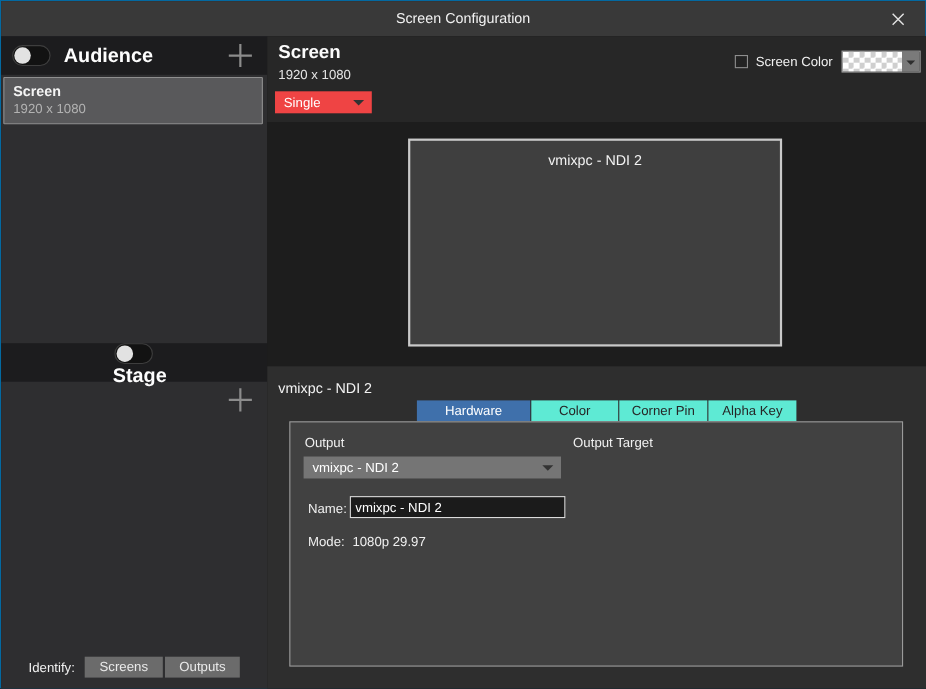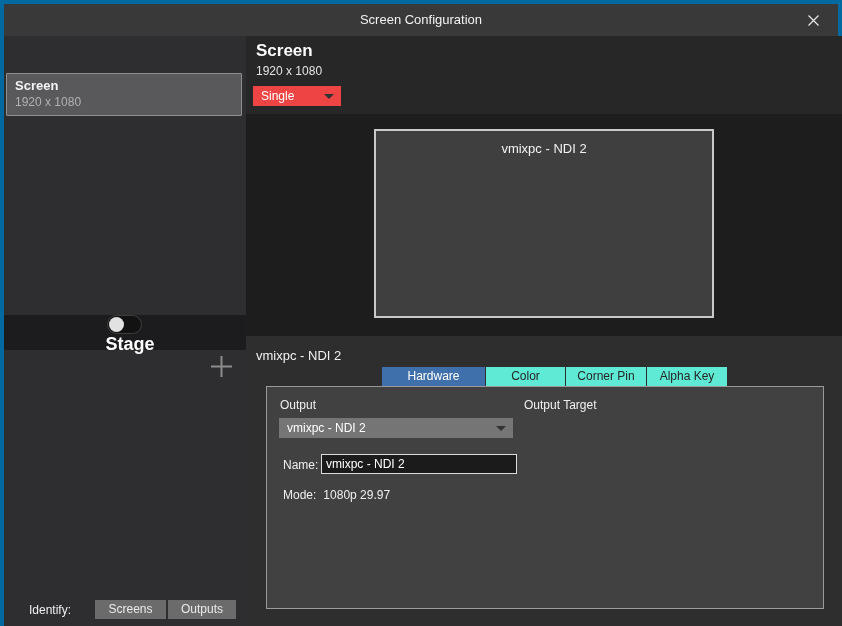--- a/index.html
+++ b/index.html
@@ -1,21 +1,21 @@
 <!DOCTYPE html>
 <html><head>
 <meta charset="utf-8">
 <style>
   * { margin:0; padding:0; box-sizing:border-box; }
   html,body { width:842px; height:626px; }
   body {
     font-family:"Liberation Sans","DejaVu Sans",sans-serif;
     background:#1d1d1d; color:#f0f0f0; overflow:hidden; position:relative;
   }
-  .window { position:absolute; inset:0; border:4px solid #0369a1; }
+  .window { position:absolute; inset:0; border:1px solid #0369a1; }
 
   
   .titlebar { position:absolute; left:0; top:0; width:100%; height:32px; background:#393939; }
   .titlebar .title {
     position:absolute; left:0; top:0; width:100%; height:32px; line-height:32px;
     text-align:center; font-size:13px; color:#f2f2f2;
   }
   .close-btn {
     position:absolute; right:8px; top:0; width:34px; height:32px;
     display:flex; align-items:center; justify-content:center; cursor:pointer;
@@ -41,21 +41,21 @@
   .plus-btn { margin-left:auto; width:26px; height:26px; display:flex; align-items:center; justify-content:center; cursor:pointer; }
 
   .screen-item {
     position:absolute; left:2px; top:37px; width:236px; height:43px;
     background:#59595b; border:1px solid #8f8f8f; border-radius:1px; padding:4px 8px; cursor:pointer;
   }
   .screen-item .si-title { font-size:13px; font-weight:bold; color:#f4f4f4; }
   .screen-item .si-sub { font-size:12px; color:#b2b2b2; margin-top:2px; }
 
   .identify { position:absolute; left:25px; bottom:11px; display:flex; align-items:center; }
-  .identify .id-label { font-size:12px; color:#f0f0f0; margin-right:24px; }
+  .identify .id-label { font-size:12px; color:#f0f0f0; margin-right:9px; }
   .id-btn {
     height:19px; line-height:19px; text-align:center; font-size:12px;
     background:#6b6b6b; color:#eaeaea; cursor:pointer;
   }
   .id-btn.screens { width:71px; margin-right:2px; }
   .id-btn.outputs { width:68px; }
 
   
   .main { position:absolute; left:242px; top:32px; width:600px; height:594px; background:#1d1d1d; }
   .main-header { position:absolute; left:0; top:0; width:600px; height:78px; background:#272727; }
@@ -132,20 +132,31 @@
     <div class="title">Screen Configuration</div>
     <div class="close-btn">
       <svg width="13" height="13" viewBox="0 0 13 13">
         <path d="M1.5 1.5 L11.5 11.5 M11.5 1.5 L1.5 11.5" stroke="#e3e3e3" stroke-width="1.3" fill="none"></path>
       </svg>
     </div>
   </div>
 
   <div class="sidebar">
 
+    <div class="sb-header audience">
+      <div class="toggle">
+          <div class="knob"></div>
+        </div>
+      <div class="sb-title">Audience</div>
+      <div class="plus-btn">
+        <svg width="23" height="23" viewBox="0 0 23 23">
+          <path d="M11.5 1 V22 M1 11.5 H22" stroke="#8c8c8c" stroke-width="2" fill="none"></path>
+        </svg>
+      </div>
+    </div>
 
     <div class="screen-item">
       <div class="si-title">Screen</div>
       <div class="si-sub">1920 x 1080</div>
     </div>
 
     <div class="sb-header stage">
       <div class="toggle">
           <div class="knob"></div>
         </div>
@@ -163,20 +174,28 @@
       <div class="id-btn outputs">Outputs</div>
     </div>
   </div>
 
   <div class="main">
 
     <div class="main-header">
       <div class="mh-title">Screen</div>
       <div class="mh-res">1920 x 1080</div>
 
+      <div class="screen-color-wrap">
+        <div class="checkbox"></div>
+        <div class="sc-label">Screen Color</div>
+        <div class="color-combo">
+          <div class="color-swatch"></div>
+          <div class="combo-arrow"></div>
+        </div>
+      </div>
 
       <div class="dropdown dd-single">Single</div>
     </div>
 
     <div class="preview-area">
       <div class="preview-box">
         <div class="pv-label">vmixpc - NDI 2</div>
       </div>
     </div>
 

